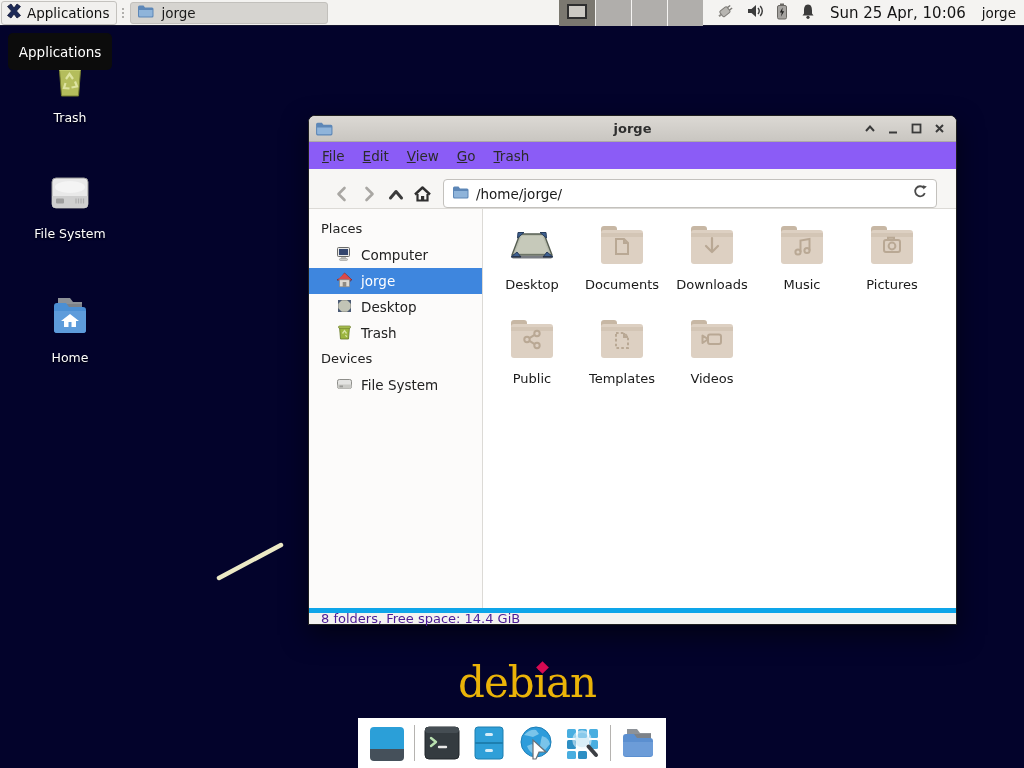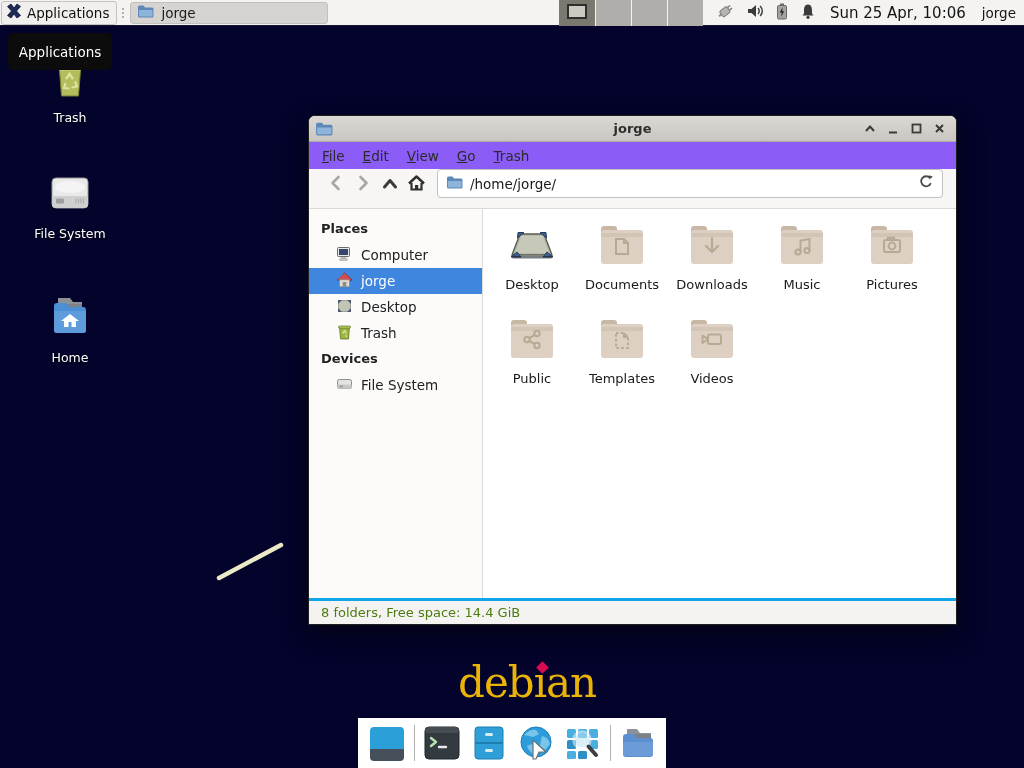--- a/index.html
+++ b/index.html
@@ -60,40 +60,40 @@
   .titlebar .title { position:absolute; left:0; right:0; text-align:center; font-weight:bold;
                      font-size:13px; color:#2e2e2e; pointer-events:none; }
   .win-controls { margin-left:auto; display:flex; align-items:center; gap:9px; padding-right:10px; z-index:2; }
   .win-controls .wc { width:14px; height:14px; display:flex; align-items:center; justify-content:center; }
 
   .menubar { height:27px; background:#8b5cf6; display:flex; align-items:center; padding-left:4px; }
   .menu-item { display:inline-block; padding:4px 9px; font-size:13.5px; color:#2b2b2b; }
   .menu-item::first-letter { text-decoration:underline; }
 
   .toolbar { height:40px; background:#f7f6f4; border-bottom:1px solid #dcdad6; display:flex;
-             align-items:flex-start; padding:0 13px; }
+             align-items:flex-end; padding:0 19px; }
   .tool-btn { width:27px; height:28px; display:flex; align-items:center; justify-content:center; border-radius:3px; }
   .pathbar { flex:1; height:29px; margin-left:7px; background:#fff; border:1px solid #c3c1bd;
              border-radius:4px; display:flex; align-items:center; padding:0 8px; gap:7px; }
   .pathbar .path-text { font-size:13.5px; color:#1a1a1a; flex:1; }
 
   .win-body { flex:1; display:flex; min-height:0; }
   .sidebar { width:174px; background:#fcfbfa; border-right:1px solid #dcdad6; padding-top:7px; }
-  .side-header { font-weight:bold; font-size:13px; color:#222; padding:5px 12px 6px; }
+  .side-header { font-weight:normal; font-size:13px; color:#222; padding:5px 12px 6px; }
   .side-item { height:26px; display:flex; align-items:center; gap:8px; padding-left:27px;
                font-size:13.5px; color:#222; }
   .side-item.selected { background:#3e86de; color:#fff; }
 
   .filegrid { flex:1; background:#fff; padding:12px 0 0 4px; display:flex; flex-wrap:wrap;
               align-content:flex-start; }
   .file-item { width:90px; height:88px; display:flex; flex-direction:column; align-items:center; margin-bottom:6px; }
   .file-item .flabel { margin-top:3px; font-size:13px; color:#1a1a1a; }
 
-  .statusbar { height:26px; background:#f4f3f1; border-top:3px solid #0ea5e9; display:flex;
-               align-items:center; padding-left:12px; font-size:13px; color:#4d7c0f; }
+  .statusbar { height:16px; background:#f4f3f1; border-top:5px solid #0ea5e9; display:flex;
+               align-items:center; padding-left:12px; font-size:13px; color:#4c1d95; }
 
   
   .dock { position:absolute; left:358px; top:718px; width:308px; height:50px; background:#fff;
           display:flex; align-items:center; justify-content:center; gap:7px; z-index:30; }
   .dock-item { width:40px; height:40px; display:flex; align-items:center; justify-content:center; }
   .dock-sep { width:1px; height:36px; background:#b5b3b0; }
 </style>
 </head>
 <body>
 

